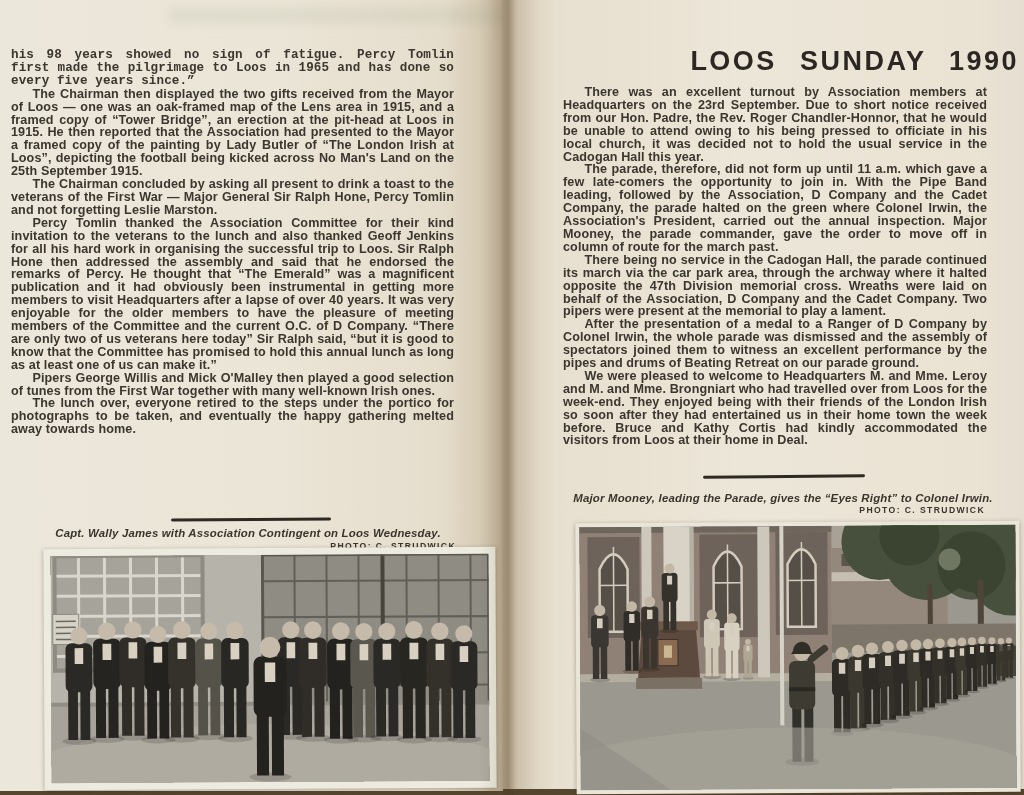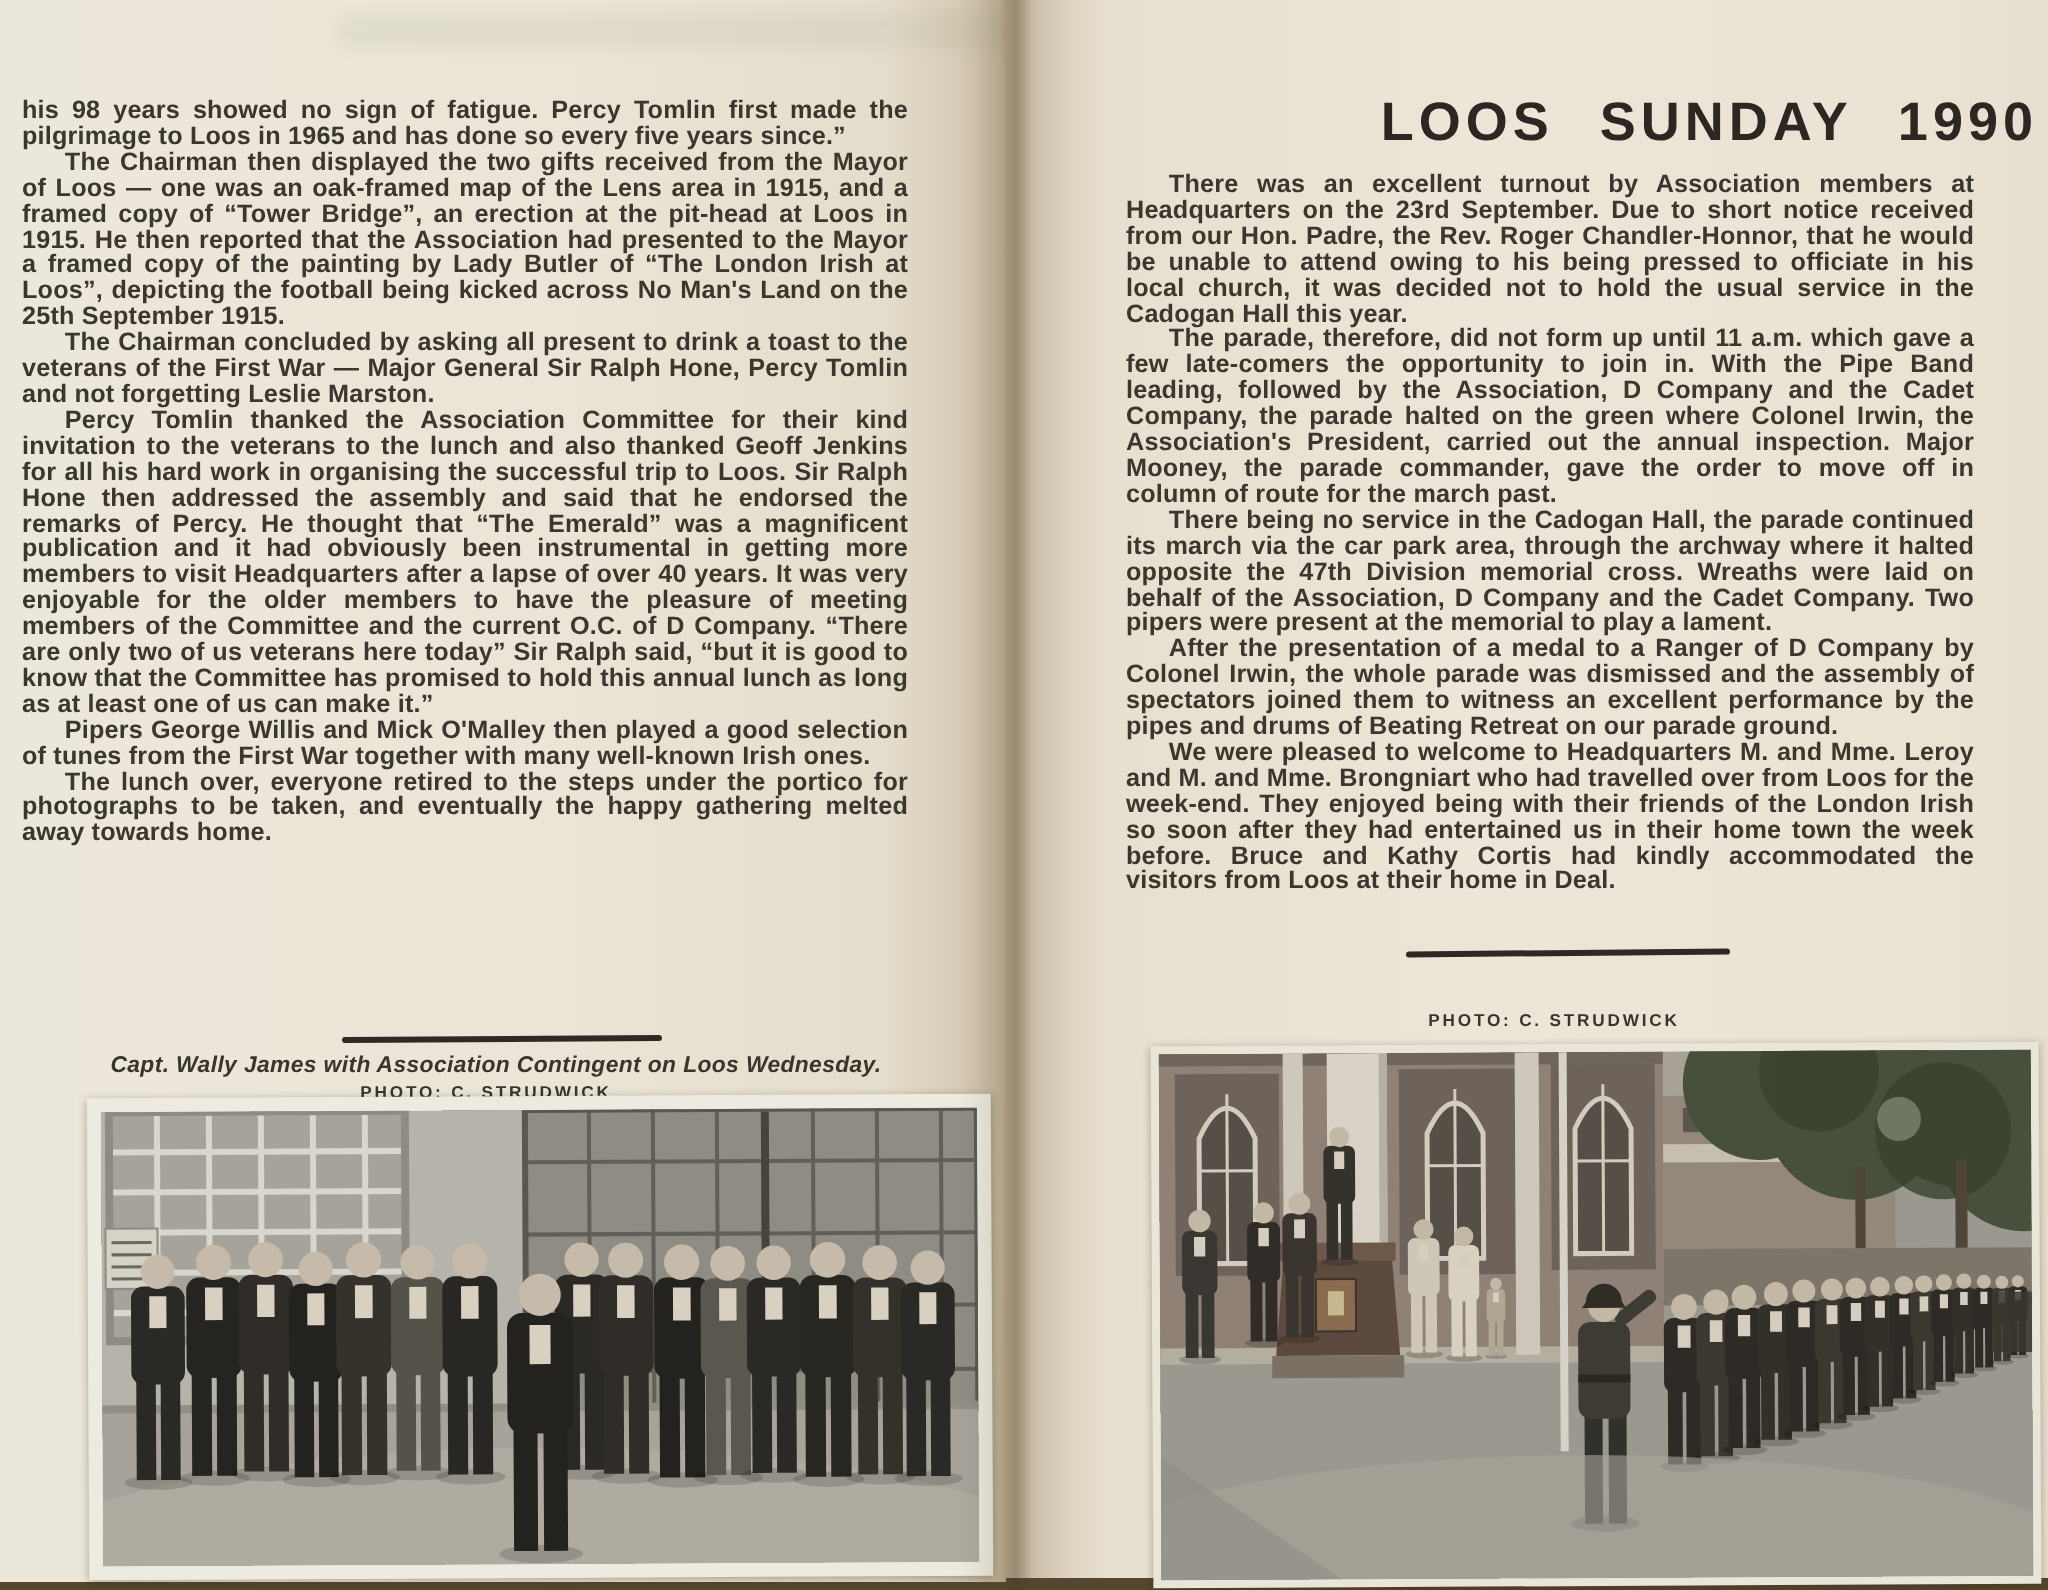--- a/index.html
+++ b/index.html
@@ -11,34 +11,34 @@
      background:linear-gradient(90deg,#ece7db 0%,#ebe5d7 55%,#e5ddcc 88%,#d3c7b0 97%,#c2b298 100%);}
   .page.right{left:503px;width:521px;height:789px;
      background:linear-gradient(90deg,#bfae92 0%,#d8cdb8 3%,#e7dfcf 10%,#ece6d8 45%,#eae3d4 90%,#e6ded0 100%);}
   .fold{position:absolute;left:479px;top:0;width:58px;height:795px;pointer-events:none;
      background:linear-gradient(90deg,rgba(90,72,48,0) 0%,rgba(90,72,48,.14) 36%,rgba(70,54,33,.34) 50%,rgba(90,72,48,.10) 64%,rgba(90,72,48,0) 100%);}
   .ghost{position:absolute;left:168px;top:7px;width:370px;height:17px;border-radius:5px;
      background:rgba(146,155,128,.12);filter:blur(4px);}
   .body-text{position:absolute;text-align:justify;color:#3b362e;font-weight:bold;
      font-size:12.6px;line-height:12.9px;letter-spacing:.1px;}
   .body-text p{margin:0;text-indent:1.7em;}
-  .body-text p.noindent{text-indent:0;}
+  .body-text p.noindent{text-indent:0;font-family:Liberation Mono, monospace;}
   .lp-text{left:11px;top:49px;width:443px;}
   .rp-text{left:60px;top:86px;width:424px;}
   .rp-title{position:absolute;left:90px;top:46px;width:426px;margin:0;text-align:right;
      font-size:27px;font-weight:bold;letter-spacing:2.5px;word-spacing:13px;color:#2c2722;}
   .divider{position:absolute;height:2.5px;background:#2e2923;border-radius:2px;}
   .lp-div{left:171px;top:518px;width:160px;transform:rotate(-.4deg);}
   .rp-div{left:200px;top:475px;width:162px;transform:rotate(-.5deg);}
   .caption{position:absolute;font-style:italic;font-weight:bold;font-size:11.4px;
      letter-spacing:.2px;color:#39342c;text-align:center;}
   .lp-cap{left:30px;top:527px;width:436px;}
   .rp-cap{left:66px;top:492px;width:428px;}
   .credit{position:absolute;font-size:8.6px;font-weight:bold;letter-spacing:1.4px;
-     color:#39342c;text-align:center;}
+     color:#39342c;text-align:right;}
   .lp-credit{left:30px;top:541px;width:426px;}
   .rp-credit{left:66px;top:505px;width:416px;}
   .photo{position:absolute;box-sizing:border-box;box-shadow:0 1px 4px rgba(40,30,15,.35);}
   .photoL{left:44px;top:548px;width:452px;height:241px;padding:7px;background:#edebe0;
      transform:rotate(-.3deg);}
   .photoR{left:576px;top:522px;width:444px;height:271px;padding:4px;background:#e9e5d9;
      transform:rotate(-.3deg);}
   .photo .img{width:100%;height:100%;position:relative;
      box-shadow:inset 0 0 20px 5px rgba(25,22,17,.45);}
   .photo svg{display:block;width:100%;height:100%;}
@@ -66,20 +66,21 @@
   <div class="page right">
     <h1 class="rp-title">LOOS SUNDAY 1990</h1>
     <div class="body-text rp-text">
       <p>There was an excellent turnout by Association members at Headquarters on the 23rd September. Due to short notice received from our Hon. Padre, the Rev. Roger Chandler-Honnor, that he would be unable to attend owing to his being pressed to officiate in his local church, it was decided not to hold the usual service in the Cadogan Hall this year.</p>
       <p>The parade, therefore, did not form up until 11 a.m. which gave a few late-comers the opportunity to join in. With the Pipe Band leading, followed by the Association, D Company and the Cadet Company, the parade halted on the green where Colonel Irwin, the Association's President, carried out the annual inspection. Major Mooney, the parade commander, gave the order to move off in column of route for the march past.</p>
       <p>There being no service in the Cadogan Hall, the parade continued its march via the car park area, through the archway where it halted opposite the 47th Division memorial cross. Wreaths were laid on behalf of the Association, D Company and the Cadet Company. Two pipers were present at the memorial to play a lament.</p>
       <p>After the presentation of a medal to a Ranger of D Company by Colonel Irwin, the whole parade was dismissed and the assembly of spectators joined them to witness an excellent performance by the pipes and drums of Beating Retreat on our parade ground.</p>
       <p>We were pleased to welcome to Headquarters M. and Mme. Leroy and M. and Mme. Brongniart who had travelled over from Loos for the week-end. They enjoyed being with their friends of the London Irish so soon after they had entertained us in their home town the week before. Bruce and Kathy Cortis had kindly accommodated the visitors from Loos at their home in Deal.</p>
     </div>
     <div class="divider rp-div"></div>
+    <div class="caption rp-cap">Major Mooney, leading the Parade, gives the “Eyes Right” to Colonel Irwin.</div>
     <div class="credit rp-credit">PHOTO: C. STRUDWICK</div>
   </div>
 
   <div class="photo photoL">
     <div class="img">
     <svg viewBox="0 0 438 226" preserveAspectRatio="none">
       <defs>
         <g id="figL">
           <ellipse cx="0" cy="2" rx="14" ry="3" fill="rgba(0,0,0,.15)"></ellipse>
           <rect x="-9" y="-40" width="8" height="41" fill="currentColor"></rect>

